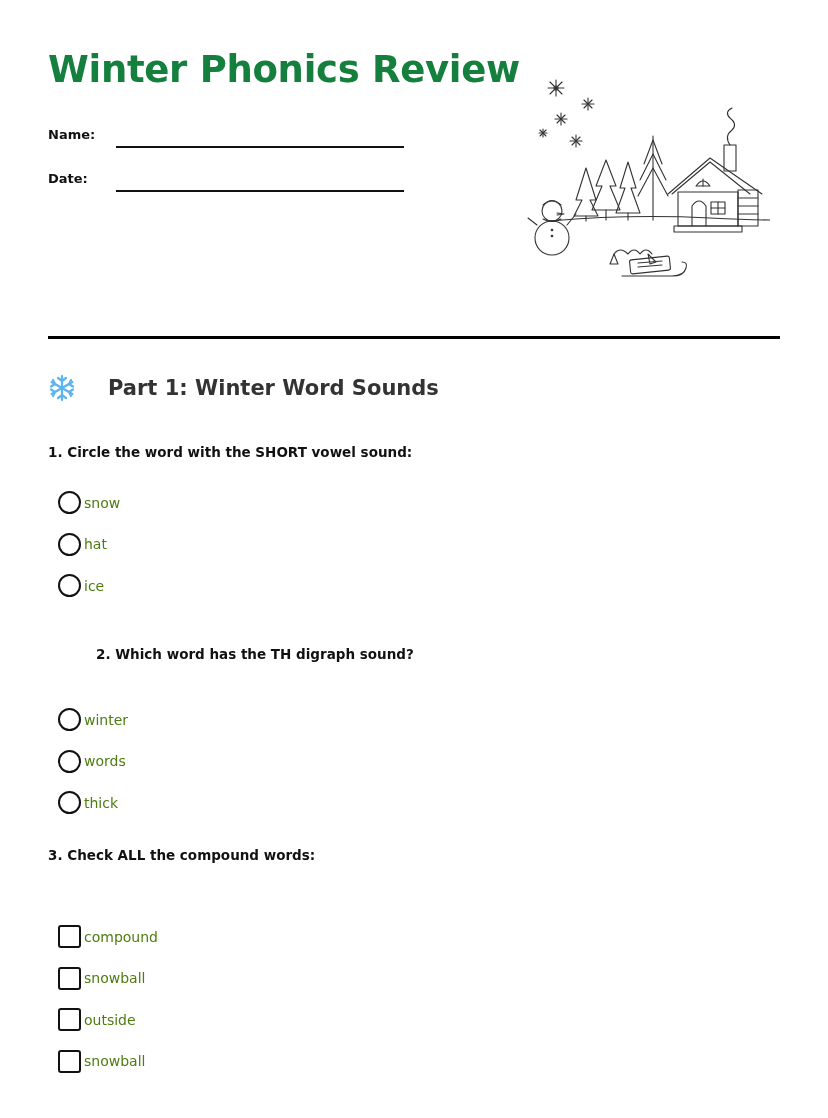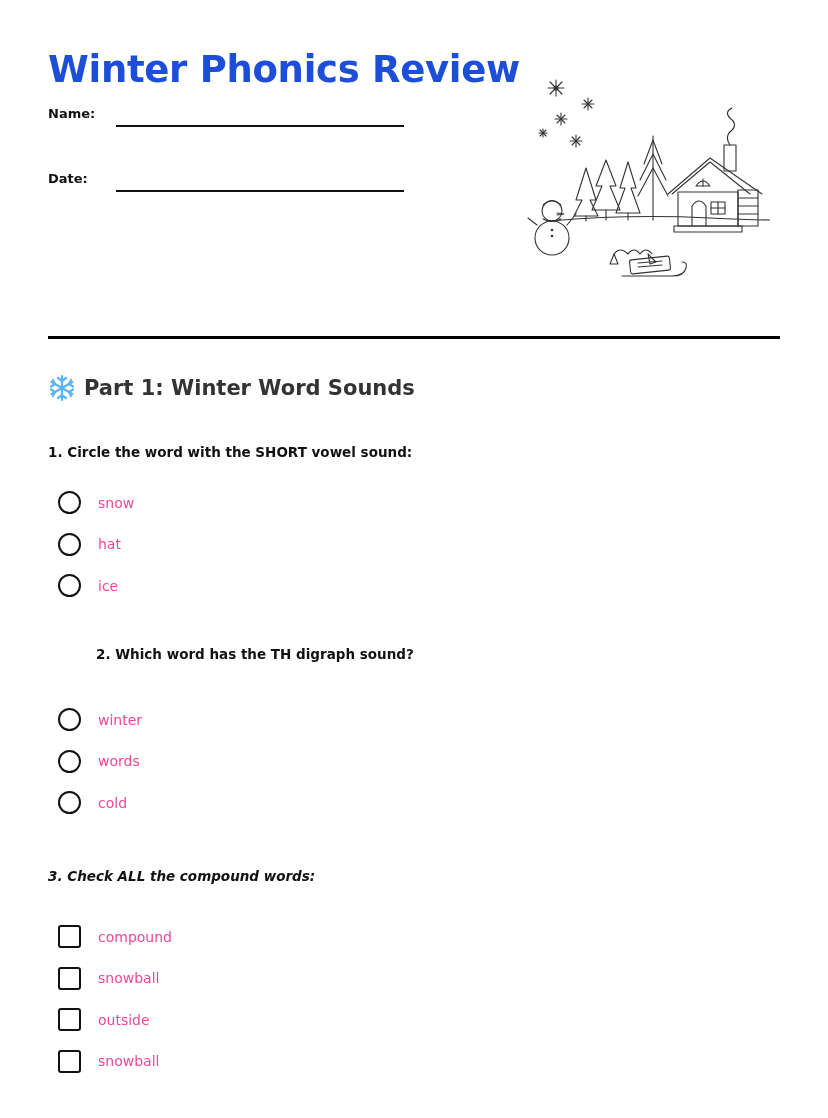--- a/index.html
+++ b/index.html
@@ -25,31 +25,31 @@
       position: relative;
       height: 340px;
     }
     .title {
       position: absolute;
       left: 0;
       top: 48px;
       margin: 0;
       font-size: 37px;
       font-weight: bold;
-      color: #1d4ed8;
+      color: #15803d;
       letter-spacing: -0.3px;
       white-space: nowrap;
     }
     .field-row {
       position: absolute;
       left: 0;
       height: 30px;
       width: 360px;
     }
-    .field-row.name { top: 104px; text-decoration: underline; }
+    .field-row.name { top: 125px; text-decoration: underline; }
     .field-row.date { top: 161px; margin-top: 8px; }
     .field-label {
       position: absolute;
       left: 0;
       top: 2px;
       font-size: 13px;
       font-weight: bold;
       color: #111;
     }
     .field-line {
@@ -83,20 +83,21 @@
       position: absolute;
       left: 0;
       top: 374px;
       margin: 0;
       font-size: 21px;
       font-weight: bold;
       color: #333;
       white-space: nowrap;
       display: flex;
       align-items: center;
+      gap: 24px;
     }
     .section-title .snow {
       display: inline-block;
       width: 28px;
       height: 28px;
       margin-right: 8px;
     }
     .question {
       position: absolute;
       left: 0;
@@ -127,23 +128,23 @@
     .check {
       width: 19px;
       height: 19px;
       border: 2px solid #111;
       border-radius: 3px;
       box-sizing: content-box;
       flex: none;
       cursor: pointer;
     }
     .opt-label {
-      margin-left: 17px;
+      margin-left: 3px;
       font-size: 14px;
-      color: #ec4899;
+      color: #4d7c0f;
     }
   </style>
 </head>
 <body>
 
 <div class="page">
 
   <div class="header">
     <h1 class="title">Winter Phonics Review</h1>
 
@@ -287,25 +288,25 @@
     <div class="option">
       <span class="radio"></span>
       <span class="opt-label">winter</span>
     </div>
     <div class="option">
       <span class="radio"></span>
       <span class="opt-label">words</span>
     </div>
     <div class="option">
       <span class="radio"></span>
-      <span class="opt-label">cold</span>
+      <span class="opt-label">thick</span>
     </div>
   </div>
 
-  <div class="question" style="top:868px;font-style:italic;">3. Check ALL the compound words:</div>
+  <div class="question" style="top:847px;">3. Check ALL the compound words:</div>
   <div class="options" style="top:916px;">
     <div class="option">
       <span class="check"></span>
       <span class="opt-label">compound</span>
     </div>
     <div class="option">
       <span class="check"></span>
       <span class="opt-label">snowball</span>
     </div>
     <div class="option">

